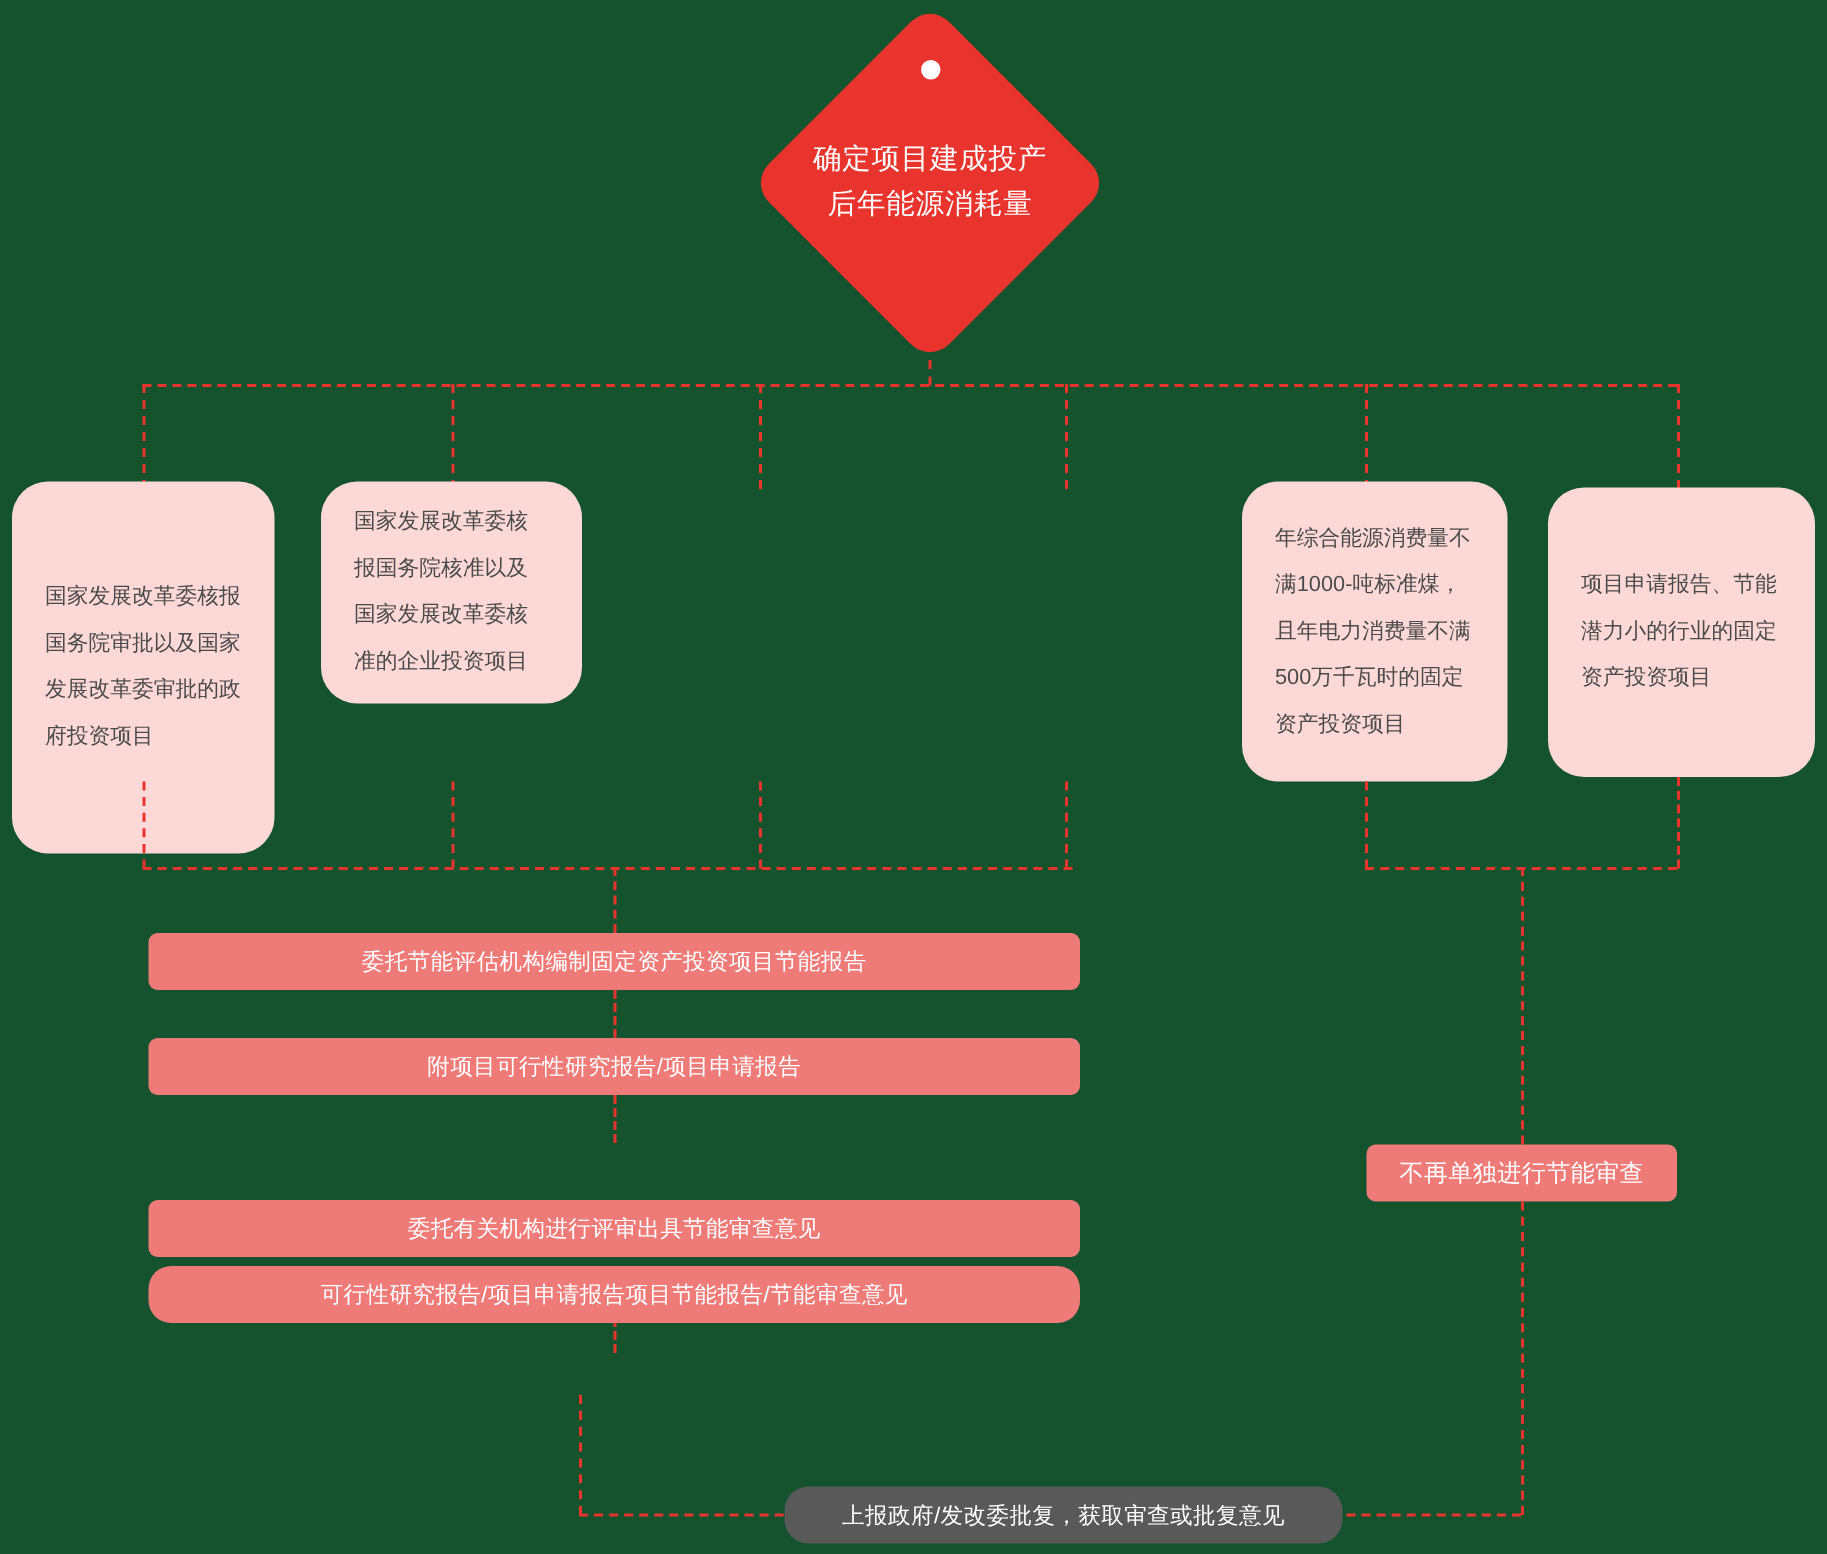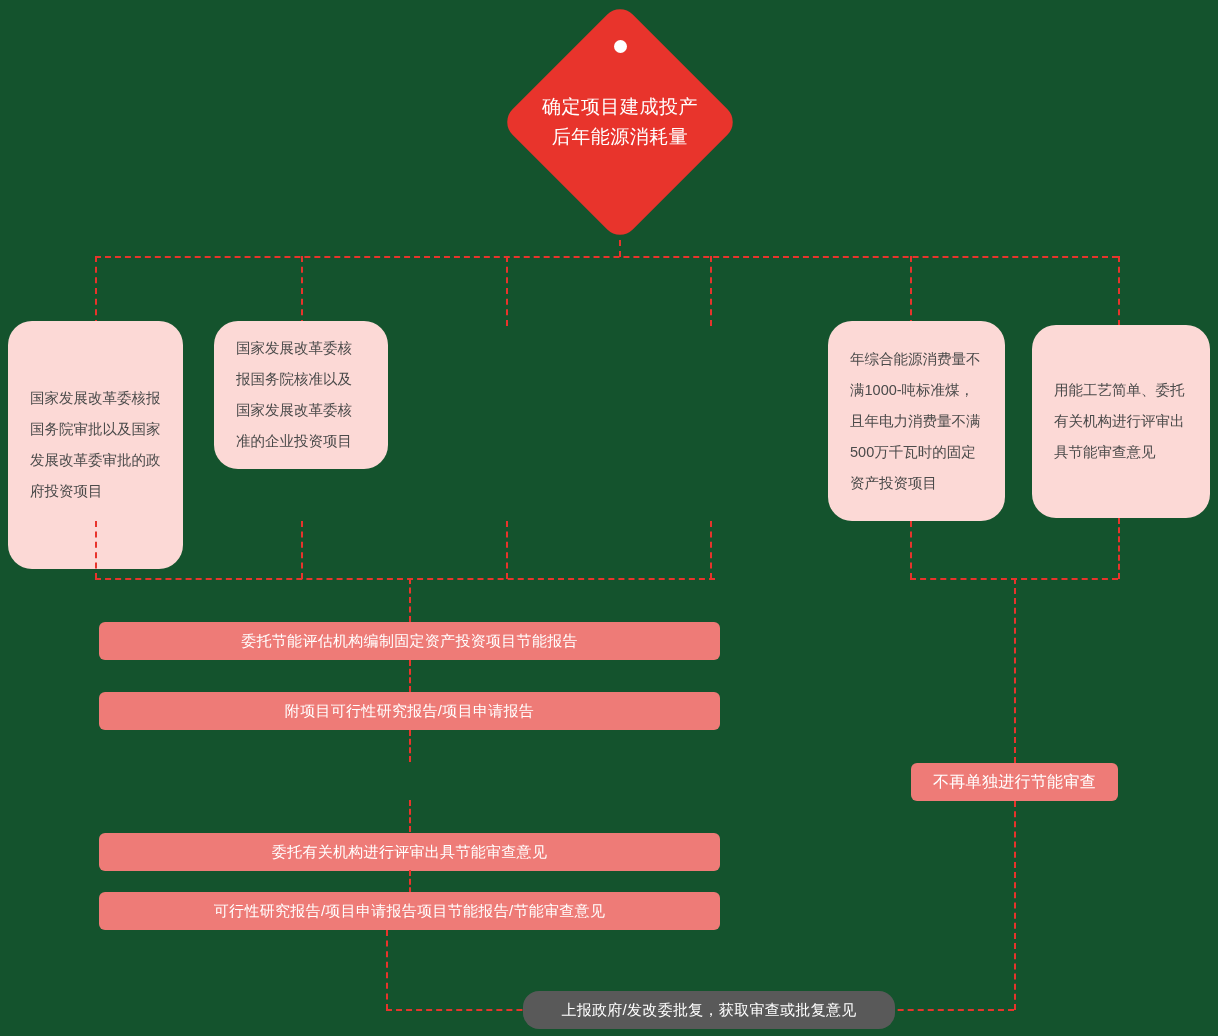--- a/index.html
+++ b/index.html
@@ -160,21 +160,21 @@
   <div class="cat-box" style="left:8px; top:321px; width:175px; height:248px;">
     <span class="cat-text">国家发展改革委核报国务院审批以及国家发展改革委审批的政府投资项目</span>
   </div>
   <div class="cat-box" style="left:214px; top:321px; width:174px; height:148px;justify-content:center;">
     <span class="cat-text">国家发展改革委核报国务院核准以及国家发展改革委核准的企业投资项目</span>
   </div>
   <div class="cat-box" style="left:828px; top:321px; width:177px; height:200px;">
     <span class="cat-text">年综合能源消费量不满1000-吨标准煤，且年电力消费量不满500万千瓦时的固定资产投资项目</span>
   </div>
   <div class="cat-box" style="left:1032px; top:325px; width:178px; height:193px;">
-    <span class="cat-text">用能工艺简单、委托有关机构进行评审出具节能审查意见</span>
+    <span class="cat-text">项目申请报告、节能潜力小的行业的固定资产投资项目</span>
   </div>
 
   <div class="v-line" style="left:95px; top:521px; height:58px;"></div>
   <div class="v-line" style="left:301px; top:521px; height:58px;"></div>
   <div class="v-line" style="left:506px; top:521px; height:58px;"></div>
   <div class="v-line" style="left:710px; top:521px; height:58px;"></div>
   <div class="h-line" style="left:95px; top:578px; width:620px;"></div>
   <div class="v-line" style="left:409px; top:578px; height:44px;"></div>
 
   <div class="v-line" style="left:910px; top:521px; height:58px;"></div>
@@ -187,26 +187,26 @@
   </div>
   <div class="v-line" style="left:409px; top:660px; height:32px;"></div>
 
   <div class="step-bar" style="top:692px;">
     <span>附项目可行性研究报告/项目申请报告</span>
   </div>
   <div class="v-line" style="left:409px; top:730px; height:32px;"></div>
 
   <div class="v-line" style="left:409px; top:800px; height:32px;"></div>
 
-  <div class="step-bar" style="top:833px;">
+  <div class="step-bar" style="top:800px;">
     <span>委托有关机构进行评审出具节能审查意见</span>
   </div>
   <div class="v-line" style="left:409px; top:870px; height:32px;"></div>
 
-  <div class="step-bar" style="top:892px;">
+  <div class="step-bar" style="top:844px;border-radius:15px;">
     <span>可行性研究报告/项目申请报告项目节能报告/节能审查意见</span>
   </div>
 
   <div class="side-bar">
     <span>不再单独进行节能审查</span>
   </div>
 
   <div class="v-line" style="left:386px; top:930px; height:80px;"></div>
   <div class="v-line" style="left:1014px; top:801px; height:209px;"></div>
   <div class="h-line" style="left:386px; top:1009px; width:628px;"></div>

